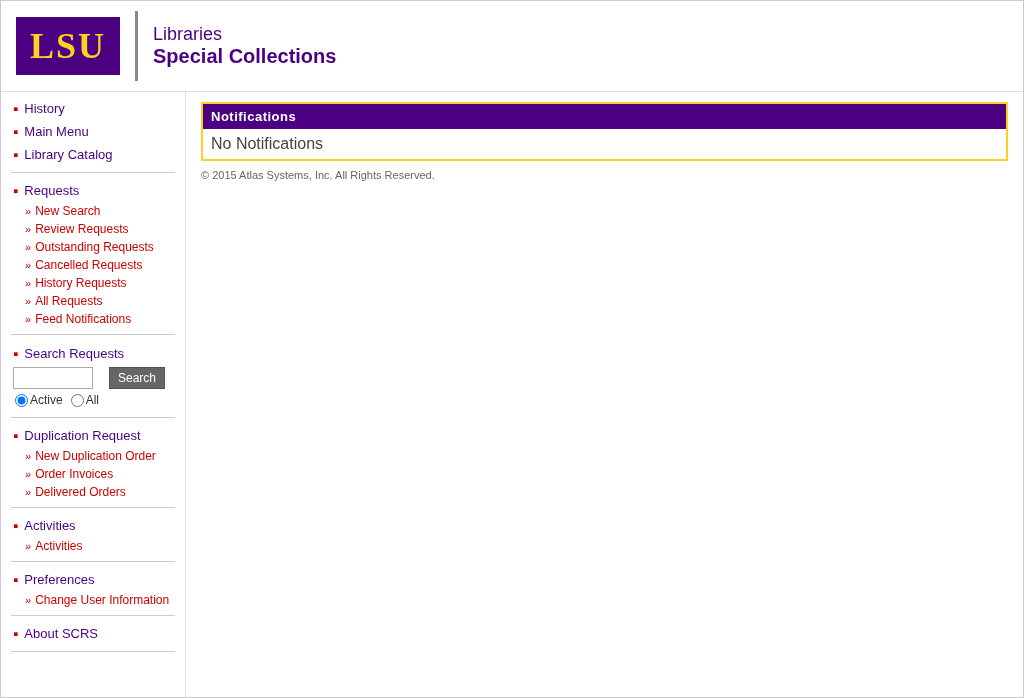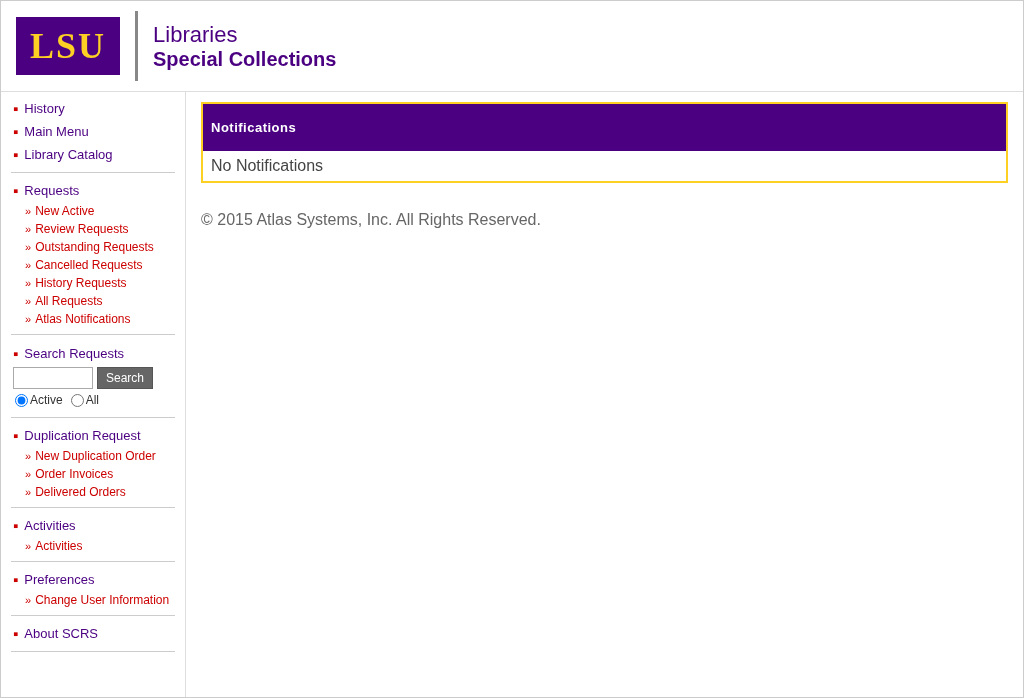--- a/index.html
+++ b/index.html
@@ -48,21 +48,21 @@
       width: 3px;
       height: 70px;
       background: #888;
       margin: 0 15px;
     }
     .header-title {
       display: flex;
       flex-direction: column;
     }
     .header-title-top {
-      font-size: 22px;
+      font-size: 18px;
       color: #4b0082;
       font-weight: normal;
     }
     .header-title-bottom {
       font-size: 20px;
       color: #4b0082;
       font-weight: bold;
     }
     
     .main-layout {
@@ -139,21 +139,21 @@
       margin-bottom: 4px;
     }
     .search-input {
       width: 80px;
       height: 22px;
       border: 1px solid #aaa;
       font-size: 12px;
       padding: 1px 3px;
     }
     .search-btn {
-      margin-left: 4px;
+      margin-left: 16px;
       height: 22px;
       padding: 0 8px;
       background: #666;
       color: #fff;
       border: 1px solid #555;
       font-size: 12px;
       cursor: pointer;
     }
     .search-radio-row {
       display: flex;
@@ -185,33 +185,33 @@
     }
     .notifications-box {
       border: 2px solid #FDD023;
       width: 100%;
     }
     .notifications-header {
       background: #4b0082;
       color: #fff;
       font-size: 13px;
       font-weight: bold;
-      padding: 16px 8px;
+      padding: 5px 8px;
       letter-spacing: 0.5px;
     }
     .notifications-body {
       background: #fff;
       padding: 6px 8px;
       font-size: 16px;
       color: #444;
       min-height: 30px;
     }
     .footer-text {
-      margin-top: 28px;
-      font-size: 16px;
+      margin-top: 8px;
+      font-size: 11px;
       color: #666;
     }
   </style>
 </head>
 <body>
 
 <div class="window">
 
   <div class="header">
     <div class="logo-block">
@@ -243,21 +243,21 @@
         <span>Library Catalog</span>
       </div>
       <hr class="sidebar-section-divider">
 
       <div class="sidebar-item category">
         <span class="bullet">▪</span>
         <span>Requests</span>
       </div>
       <div class="sidebar-sub-item">
         <span class="arrow">»</span>
-        <span>New Active</span>
+        <span>New Search</span>
       </div>
       <div class="sidebar-sub-item">
         <span class="arrow">»</span>
         <span>Review Requests</span>
       </div>
       <div class="sidebar-sub-item">
         <span class="arrow">»</span>
         <span>Outstanding Requests</span>
       </div>
       <div class="sidebar-sub-item">
@@ -267,21 +267,21 @@
       <div class="sidebar-sub-item">
         <span class="arrow">»</span>
         <span>History Requests</span>
       </div>
       <div class="sidebar-sub-item">
         <span class="arrow">»</span>
         <span>All Requests</span>
       </div>
       <div class="sidebar-sub-item">
         <span class="arrow">»</span>
-        <span>Atlas Notifications</span>
+        <span>Feed Notifications</span>
       </div>
       <hr class="sidebar-section-divider">
 
       <div class="search-section">
         <div class="search-section-label">
           <span class="bullet">▪</span>
           <span>Search Requests</span>
         </div>
         <div class="search-row">
           <input class="search-input" type="text" style="">

